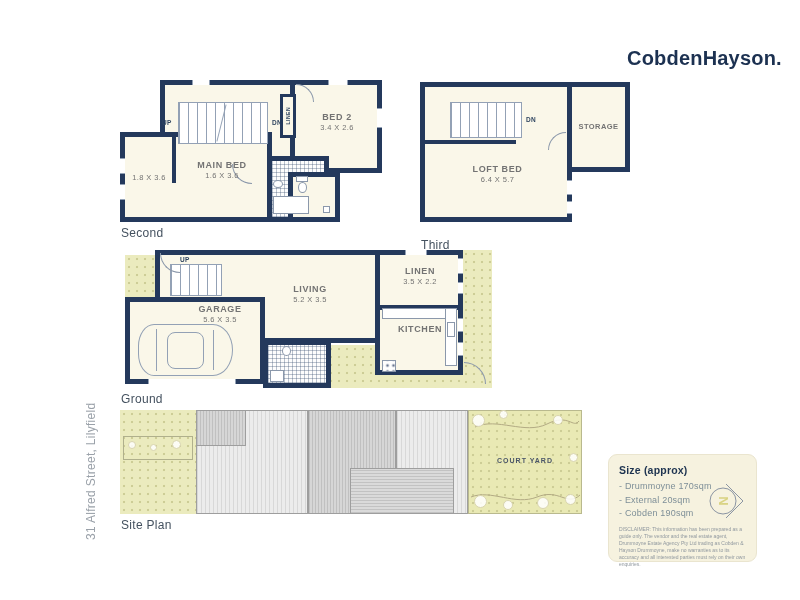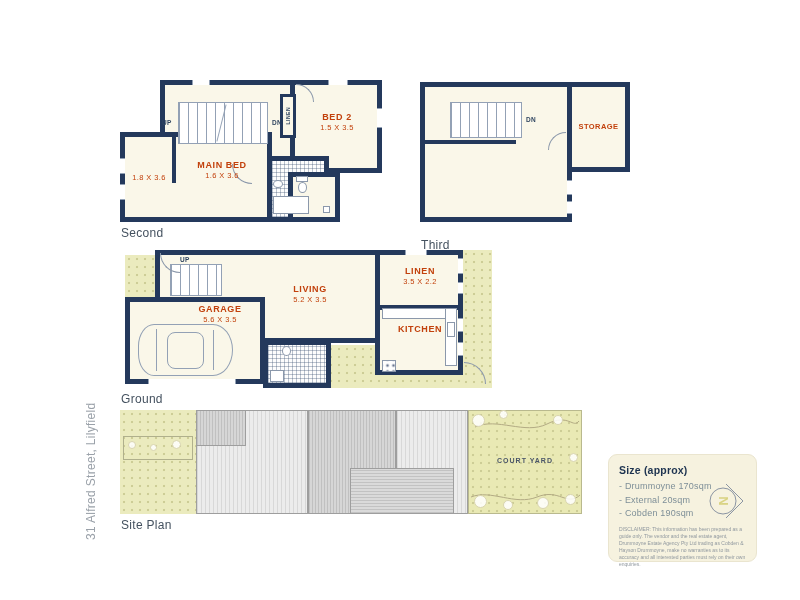--- a/index.html
+++ b/index.html
@@ -33,21 +33,21 @@
   .winh { position:absolute; height:5px; background:#fff; border-left:1px solid #93a1b5; border-right:1px solid #93a1b5; z-index:5; }
   .winv { position:absolute; width:5px; background:#fff; border-top:1px solid #93a1b5; border-bottom:1px solid #93a1b5; z-index:5; }
   .door { position:absolute; z-index:5; background:transparent; }
   .door-bl { border-left:1px solid #8b98ab; border-bottom:1px solid #8b98ab; border-radius:0 0 0 100%; }
   .door-tr { border-right:1px solid #8b98ab; border-top:1px solid #8b98ab; border-radius:0 100% 0 0; }
   .door-tl { border-left:1px solid #8b98ab; border-top:1px solid #8b98ab; border-radius:100% 0 0 0; }
   .fix { position:absolute; background:#fff; border:1px solid #8b98ab; z-index:5; }
   .round { border-radius:50%; }
 
   
-  .room-label { position:absolute; text-align:center; color:#c2410c; z-index:6; }
+  .room-label { position:absolute; text-align:center; color:#737373; z-index:6; }
   .room-name  { font-size:9px; font-weight:700; letter-spacing:.6px; }
   .room-dims  { font-size:7.5px; letter-spacing:.4px; margin-top:1px; }
   .dir-label  { position:absolute; font-size:6.5px; font-weight:700; letter-spacing:.4px; color:#2f4560; z-index:6; }
   .floor-label { position:absolute; font-size:12px; color:#44515f; letter-spacing:.3px; z-index:6; }
   .linen {
     position:absolute; background:#faf7e9; border:3px solid #24395c; z-index:6;
     display:flex; align-items:center; justify-content:center;
   }
   .linen span { writing-mode:vertical-rl; transform:rotate(180deg); font-size:5px; letter-spacing:.5px; color:#2f4560; font-weight:700; }
 
@@ -87,20 +87,21 @@
   #size-box ul { list-style:none; margin-top:4px; }
   #size-box li { font-size:9px; color:#7e8f98; line-height:1.5; letter-spacing:.2px; }
   #size-disclaimer { position:absolute; left:10px; right:8px; top:71px; font-size:5px; line-height:1.4; color:#90989f; }
   #compass { position:absolute; right:6px; top:24px; z-index:9; }
 </style>
 </head>
 <body>
 
 <div id="canvas">
 
+  <div id="logo">CobdenHayson.</div>
 
   <div id="address">31 Alfred Street, Lilyfield</div>
 
   <div style="position:absolute;left:120px;top:80px;width:262px;height:152px;">
     <div class="room" style="left:40px;top:0;width:138px;height:106px;"></div>
     <div class="room" style="left:170px;top:0;width:92px;height:93px;"></div>
     <div class="room" style="left:0;top:52px;width:152px;height:90px;"></div>
     <div class="room tile" style="left:147px;top:76px;width:62px;height:66px;"></div>
     <div class="room" style="left:168px;top:92px;width:52px;height:50px;"></div>
 
@@ -125,21 +126,21 @@
     <div class="door door-tr" style="left:176px;top:4px;width:18px;height:18px;"></div>
 
     <div class="winh" style="left:72px;top:0;width:18px;"></div>
     <div class="winh" style="left:208px;top:0;width:20px;"></div>
     <div class="winv" style="left:257px;top:28px;height:20px;"></div>
     <div class="winv" style="left:0;top:78px;height:16px;"></div>
     <div class="winv" style="left:0;top:104px;height:16px;"></div>
 
     <div class="room-label" style="left:178px;top:32px;width:78px;">
       <div class="room-name">BED 2</div>
-      <div class="room-dims">1.5 X 3.5</div>
+      <div class="room-dims">3.4 X 2.6</div>
     </div>
     <div class="room-label" style="left:62px;top:80px;width:80px;">
       <div class="room-name" style="width:60px;margin:0 auto;">MAIN BED</div>
       <div class="room-dims">1.6 X 3.6</div>
     </div>
     <div class="room-label" style="left:6px;top:92px;width:46px;">
       <div class="room-dims">1.8 X 3.6</div>
     </div>
   </div>
   <div class="floor-label" style="left:121px;top:226px;">Second</div>
@@ -150,20 +151,24 @@
 
     <div class="stairs" style="left:30px;top:20px;width:72px;height:36px;"></div>
     <span class="dir-label" style="left:106px;top:34px;">DN</span>
     <div class="wall" style="left:4px;top:58px;width:92px;height:4px;"></div>
 
     <div class="door door-tl" style="left:128px;top:50px;width:18px;height:18px;"></div>
 
     <div class="winv" style="left:147px;top:98px;height:15px;"></div>
     <div class="winv" style="left:147px;top:119px;height:13px;"></div>
 
+    <div class="room-label" style="left:25px;top:82px;width:105px;">
+      <div class="room-name">LOFT BED</div>
+      <div class="room-dims">6.4 X 5.7</div>
+    </div>
     <div class="room-label" style="left:148px;top:40px;width:61px;">
       <div class="room-name" style="font-size:7.5px;letter-spacing:.4px;">STORAGE</div>
     </div>
   </div>
   <div class="floor-label" style="left:421px;top:238px;">Third</div>
 
   <div style="position:absolute;left:120px;top:250px;width:372px;height:142px;">
 
     <div class="garden" style="left:5px;top:5px;width:32px;height:45px;"></div>
     <div class="garden" style="left:342px;top:0;width:30px;height:138px;"></div>

